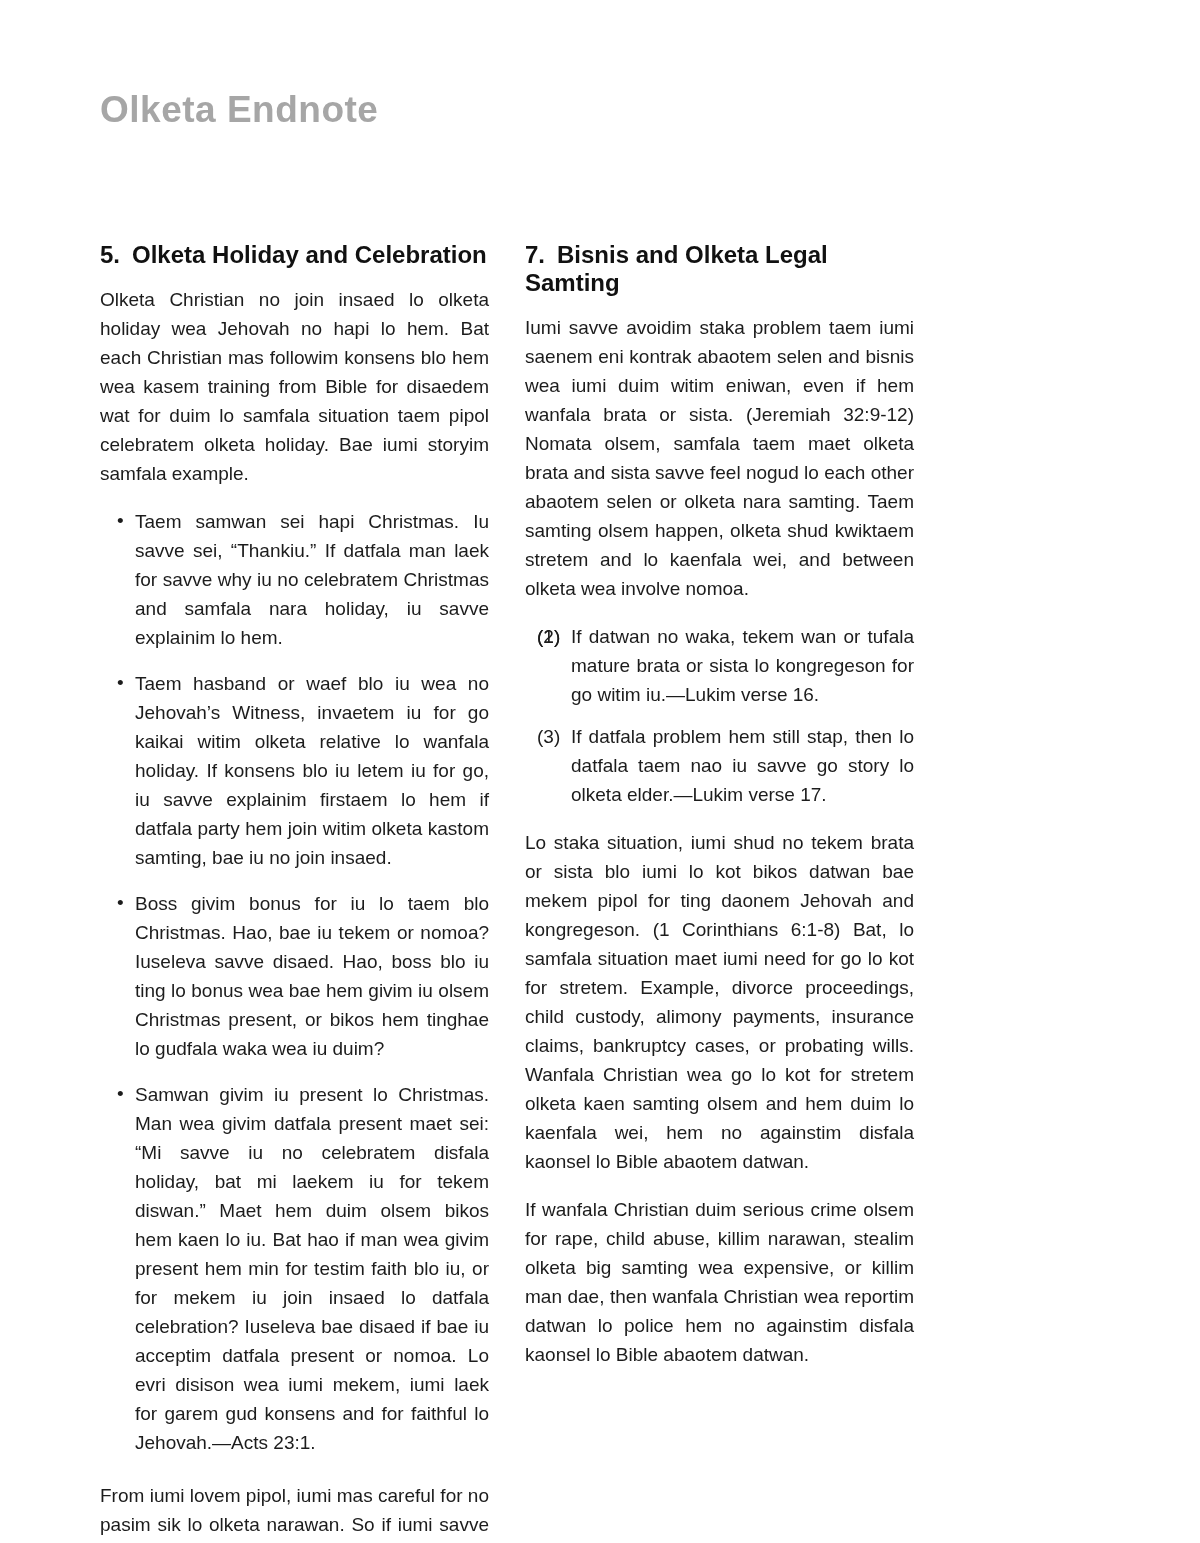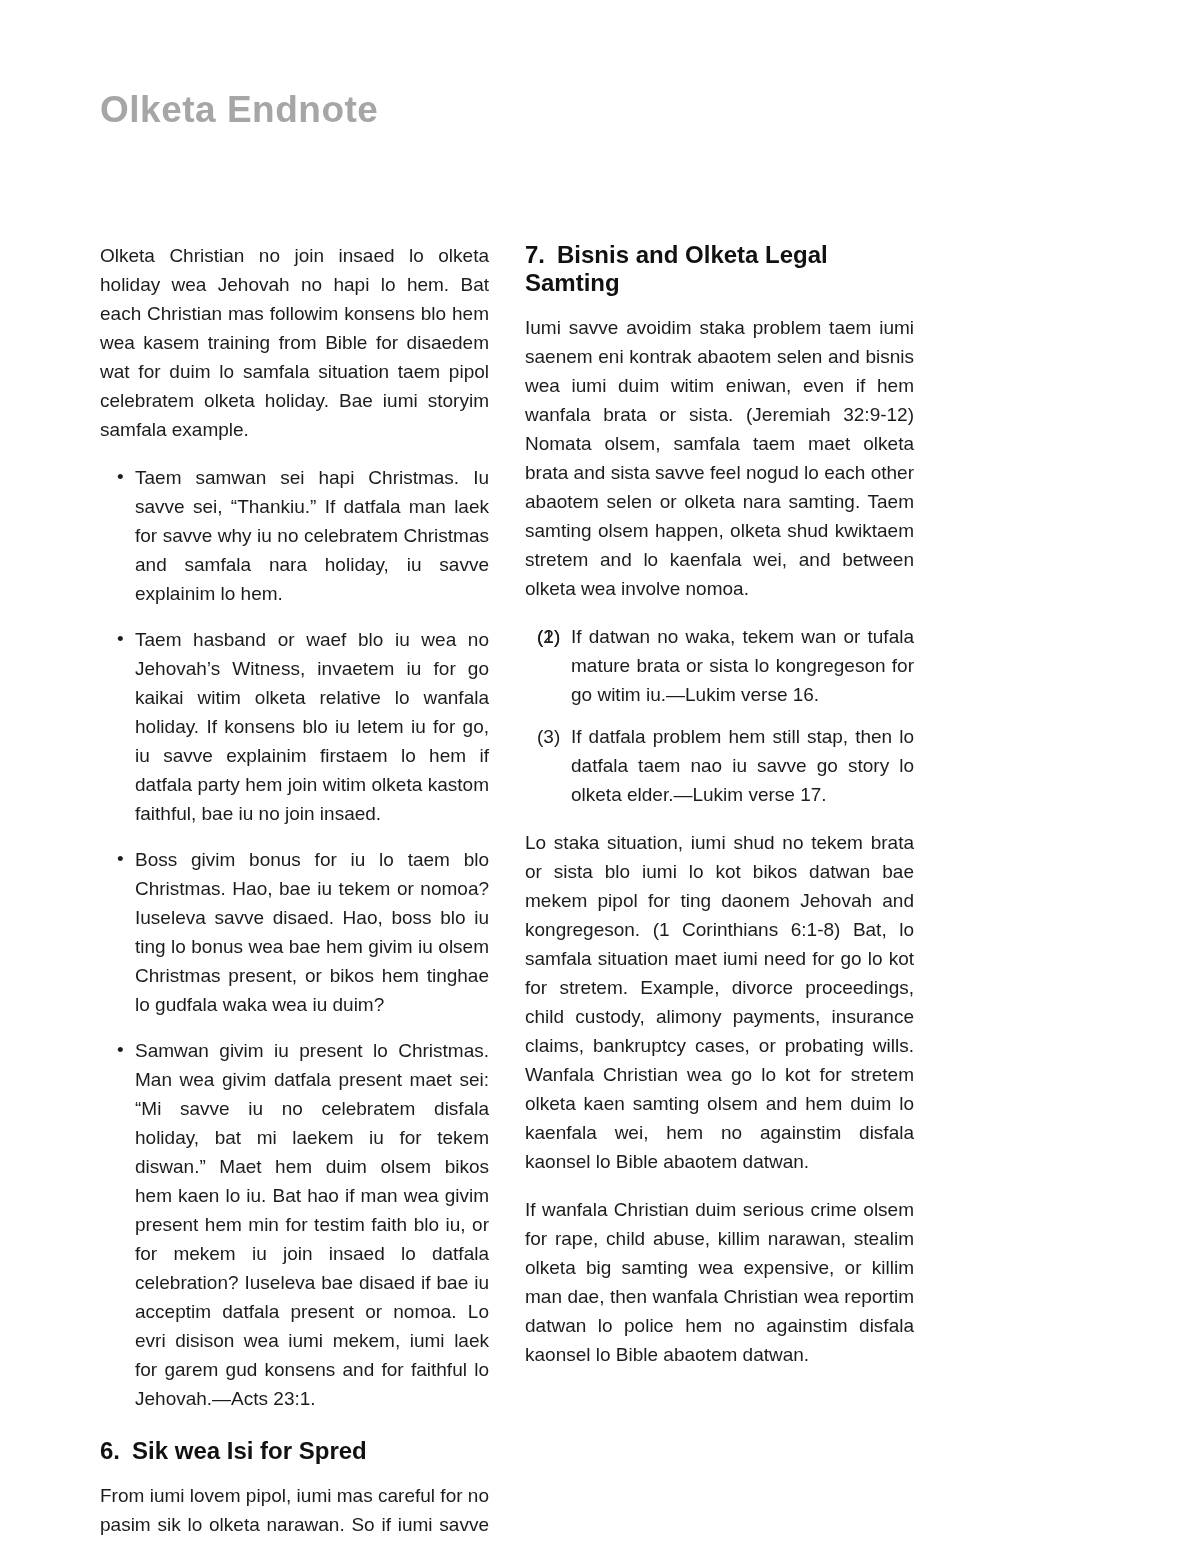--- a/index.html
+++ b/index.html
@@ -98,42 +98,42 @@
 
 <div class="page">
 
   <h1 class="doc-title">Olketa Endnote</h1>
 
   <div class="columns">
 
     <div class="col">
 
       <section>
+        <h2 class="section-heading">
+          <span class="sec-num">5.</span><span>Olketa Holiday and Celebration</span>
+        </h2>
         <p class="body-par">Olketa Christian no join insaed lo olketa holiday wea Jehovah no hapi lo hem. Bat each Christian mas followim konsens blo hem wea kasem training from Bible for disaedem wat for duim lo samfala situation taem pipol celebratem olketa holiday. Bae iumi storyim samfala example.</p>
 
         <ul class="bullets">
           <li>
             <span class="bullet-marker">•</span><span class="bullet-lead">Taem samwan sei hapi Christmas.</span> <span>Iu savve sei, “Thankiu.” If datfala man laek for savve why iu no celebratem Christmas and samfala nara holiday, iu savve explainim lo hem.</span>
           </li>
           <li>
-            <span class="bullet-marker">•</span><span class="bullet-lead">Taem hasband or waef blo iu wea no Jehovah’s Witness, invaetem iu for go kaikai witim olketa relative lo wanfala holiday.</span> <span>If konsens blo iu letem iu for go, iu savve explainim firstaem lo hem if datfala party hem join witim olketa kastom faithful, bae iu no join insaed.</span>
+            <span class="bullet-marker">•</span><span class="bullet-lead">Taem hasband or waef blo iu wea no Jehovah’s Witness, invaetem iu for go kaikai witim olketa relative lo wanfala holiday.</span> <span>If konsens blo iu letem iu for go, iu savve explainim firstaem lo hem if datfala party hem join witim olketa kastom samting, bae iu no join insaed.</span>
           </li>
           <li>
             <span class="bullet-marker">•</span><span class="bullet-lead">Boss givim bonus for iu lo taem blo Christmas.</span> <span>Hao, bae iu tekem or nomoa? Iuseleva savve disaed. Hao, boss blo iu ting lo bonus wea bae hem givim iu olsem Christmas present, or bikos hem tinghae lo gudfala waka wea iu duim?</span>
           </li>
           <li>
             <span class="bullet-marker">•</span><span class="bullet-lead">Samwan givim iu present lo Christmas.</span> <span>Man wea givim datfala present maet sei: “Mi savve iu no celebratem disfala holiday, bat mi laekem iu for tekem diswan.” Maet hem duim olsem bikos hem kaen lo iu. Bat hao if man wea givim present hem min for testim faith blo iu, or for mekem iu join insaed lo datfala celebration? Iuseleva bae disaed if bae iu acceptim datfala present or nomoa. Lo evri disison wea iumi mekem, iumi laek for garem gud konsens and for faithful lo Jehovah.—Acts 23:1.</span>
           </li>
         </ul>
       </section>
 
       <section>
-        <h2 class="section-heading heading-6">
-          <span class="sec-num">6.</span><span>Sik wea Isi for Spred</span>
-        </h2>
         <p class="body-par">From iumi lovem pipol, iumi mas careful for no pasim sik lo olketa narawan. So if iumi savve iumi garem wanfala sik wea isi for spred or ting iumi garem and maet iumi pasim lo olketa narawan, iumi mas barava careful. Iumi duim diswan bikos Bible sei: “Iufala mas lovem neiba blo iufala olsem iufala lovem iufala seleva.”—Romans 13:8-10.</p>
         <p class="body-par">Hao nao samwan wea garem sik wea isi for spred hem showim hem lovem olketa narawan? Hem bae no hagem or kissim olketa. Hem shud no feel nogud if olketa narawan no invaetem hem lo haos blo olketa bikos olketa laek for protectim famili blo olketa. And bifor hem baptaes, hem shud story lo coordinator blo body of elders abaotem sik blo hem mekem olketa duim eni arrangement for protectim tu olketa narawan wea bae baptaes. Samwan wea maet garem sik wea isi for spred shud kasem blood test firstaem bifor hem frenim eniwan wea hem laek maritim. Taem hem duim datwan, hem showim hem “evritaem tingim olketa narawan and no tingim [hem] seleva nomoa.”—Philippians 2:4.</p>
       </section>
 
     </div>
 
     <div class="col">
 
       <section>
         <h2 class="section-heading">

